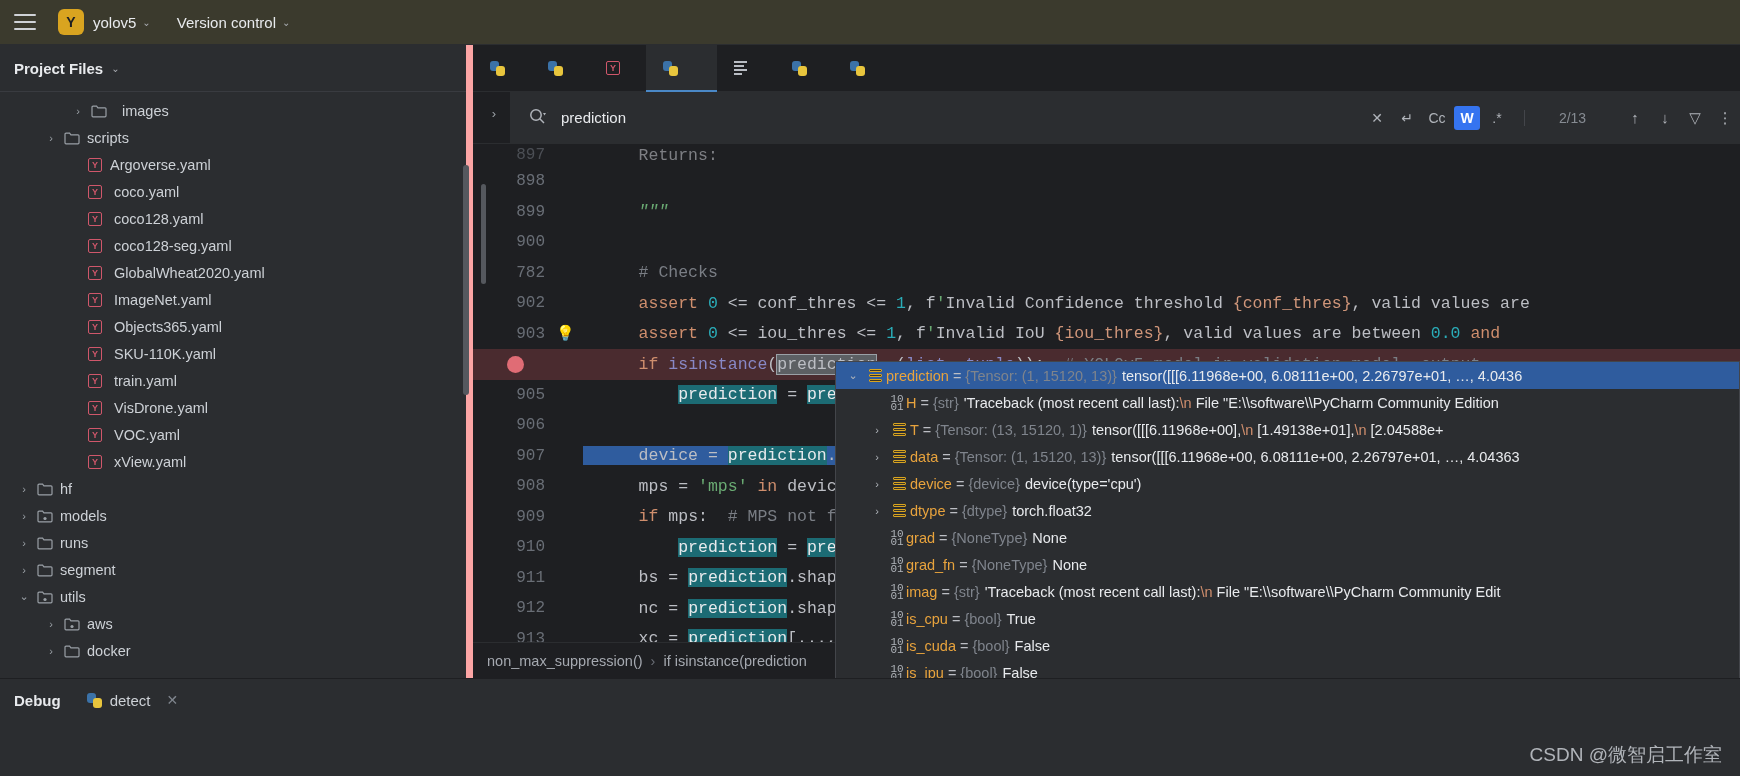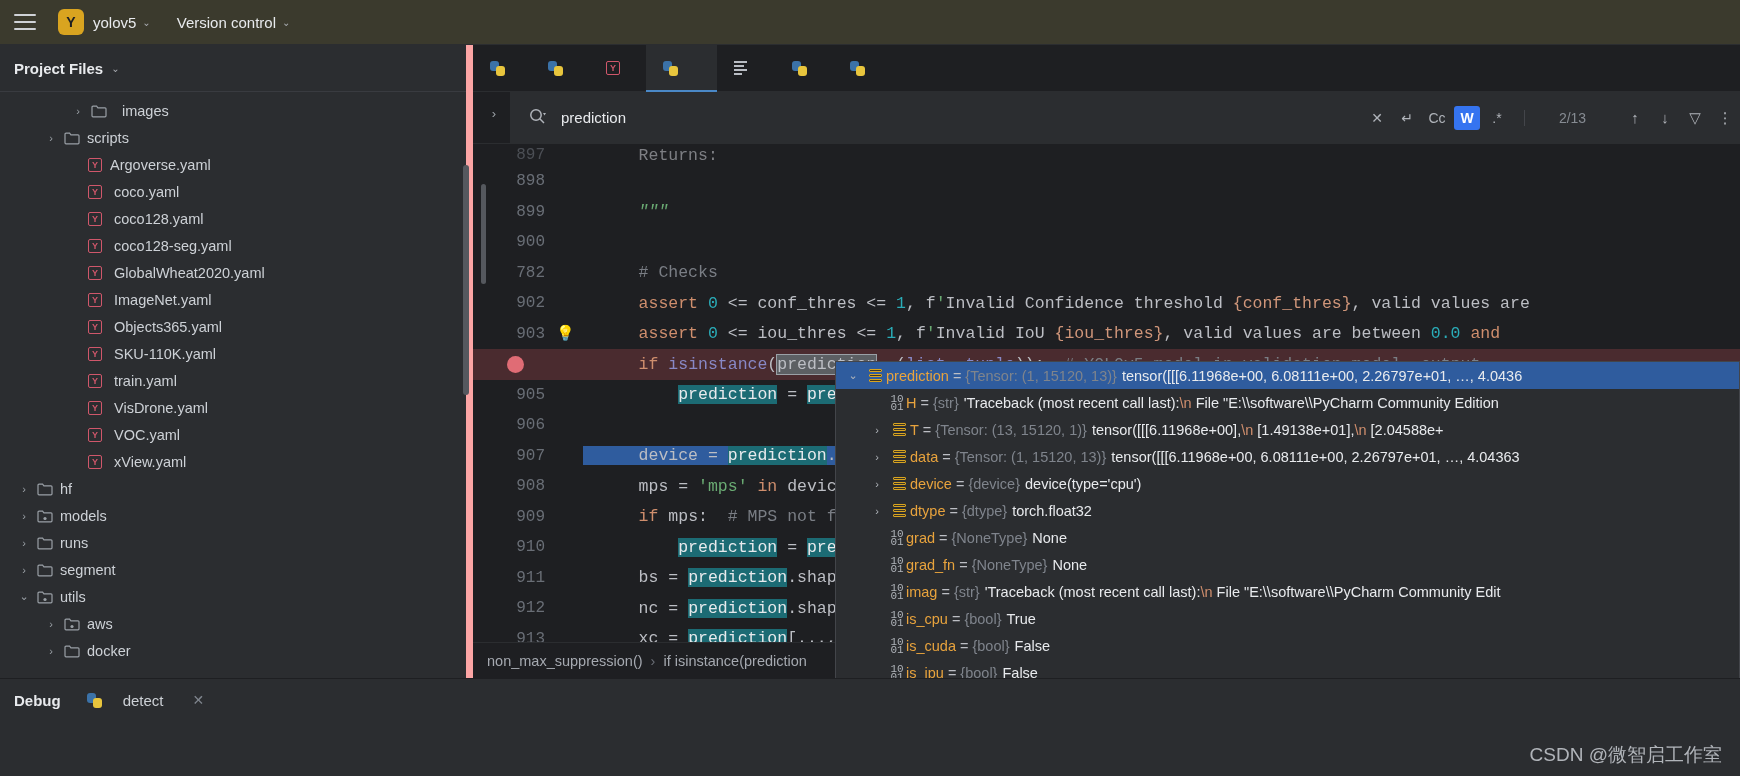--- a/index.html
+++ b/index.html
@@ -158,21 +158,21 @@
   .vval { color:#e8eaed; }
   .vval .esc { color:#cf8e6d; }
 
   
   .bottombar {
     position:absolute; left:0; bottom:0; width:1740px; height:98px; background:#2b2d30;
     border-top:1px solid #1e1f22;
   }
   .bottom-tabs { display:flex; align-items:center; height:42px; padding-left:14px; gap:26px; }
   .bt-label { font-size:15px; font-weight:bold; color:#e8eaed; }
-  .bt-item { display:flex; align-items:center; gap:21px; font-size:15px; color:#cdd1d6; }
+  .bt-item { display:flex; align-items:center; gap:8px; font-size:15px; color:#cdd1d6; }
   .bt-close { color:#7f858d; font-size:14px; margin-left:8px; cursor:pointer; }
   .watermark {
     position:absolute; right:18px; bottom:8px; font-size:19px; color:#c8ccd2; opacity:.85;
   }
 </style>
 </head>
 <body>
 
 <div class="app">
 

